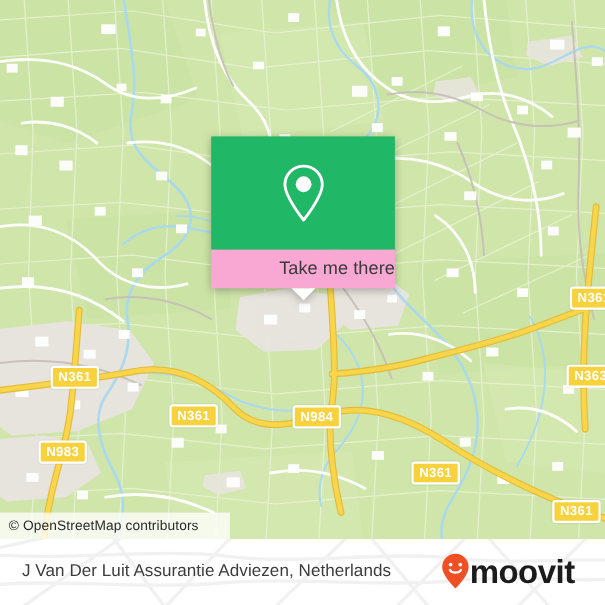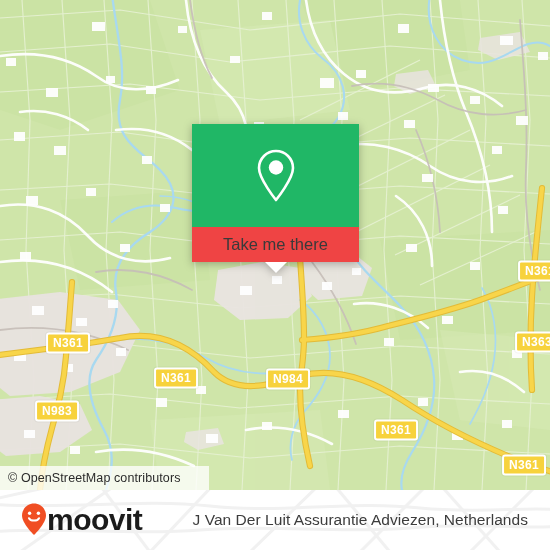--- a/index.html
+++ b/index.html
@@ -55,25 +55,25 @@
   #popup-header {
     height: 103px;
     background: #20b766;
     display: flex;
     align-items: center;
     justify-content: center;
   }
   #popup-pin-icon svg { display: block; }
   #popup-footer {
     position: relative;
-    background: #ef4444;
+    background: #f9a8d4;
     height: 35px;
     display: flex;
     align-items: center;
-    justify-content: center;
+    justify-content: flex-end;
   }
   #popup-label {
     font-size: 16.5px;
     color: #3a3a3a;
     letter-spacing: 0.05px;
   }
   #popup-tail {
     position: absolute;
     left: 50%;
     bottom: -11px;
@@ -358,26 +358,26 @@
       <path d="M360,62 L430,-8"></path>
       <path d="M470,62 L540,-8"></path>
       <path d="M-10,42 C60,36 130,46 200,40 C270,34 340,44 410,38 C480,32 530,40 560,36"></path>
       <path d="M-10,14 C70,20 140,8 210,16 C280,24 350,10 420,18 C480,24 530,16 560,20"></path>
       <path d="M330,-10 L390,62"></path>
       <path d="M436,-10 L500,62"></path>
       <path d="M96,-10 L150,62"></path>
     </g>
   </svg>
   <div id="footer-content">
+    <span id="footer-title">J Van Der Luit Assurantie Adviezen, Netherlands</span>
     <span id="brand-logo">
       <svg width="128" height="36" viewBox="0 0 128 36">
         <g>
           <path d="M14 1.5 C7.4 1.5 2 6.9 2 13.5 C2 21.5 14 33 14 33 C14 33 26 21.5 26 13.5 C26 6.9 20.6 1.5 14 1.5 Z" fill="#f04e23"></path>
           <circle cx="9.6" cy="11.2" r="1.7" fill="#ffffff"></circle>
           <circle cx="18.4" cy="11.2" r="1.7" fill="#ffffff"></circle>
           <path d="M9 16.2 C10.6 19.4 17.4 19.4 19 16.2" fill="none" stroke="#ffffff" stroke-width="2" stroke-linecap="round"></path>
         </g>
         <text x="27" y="28" font-family="'Liberation Sans', sans-serif" font-size="30" font-weight="bold" fill="#1b1b1b" letter-spacing="-0.5">moovit</text>
       </svg>
     </span>
-    <span id="footer-title">J Van Der Luit Assurantie Adviezen, Netherlands</span>
   </div>
 </div>
 
 </body></html>

